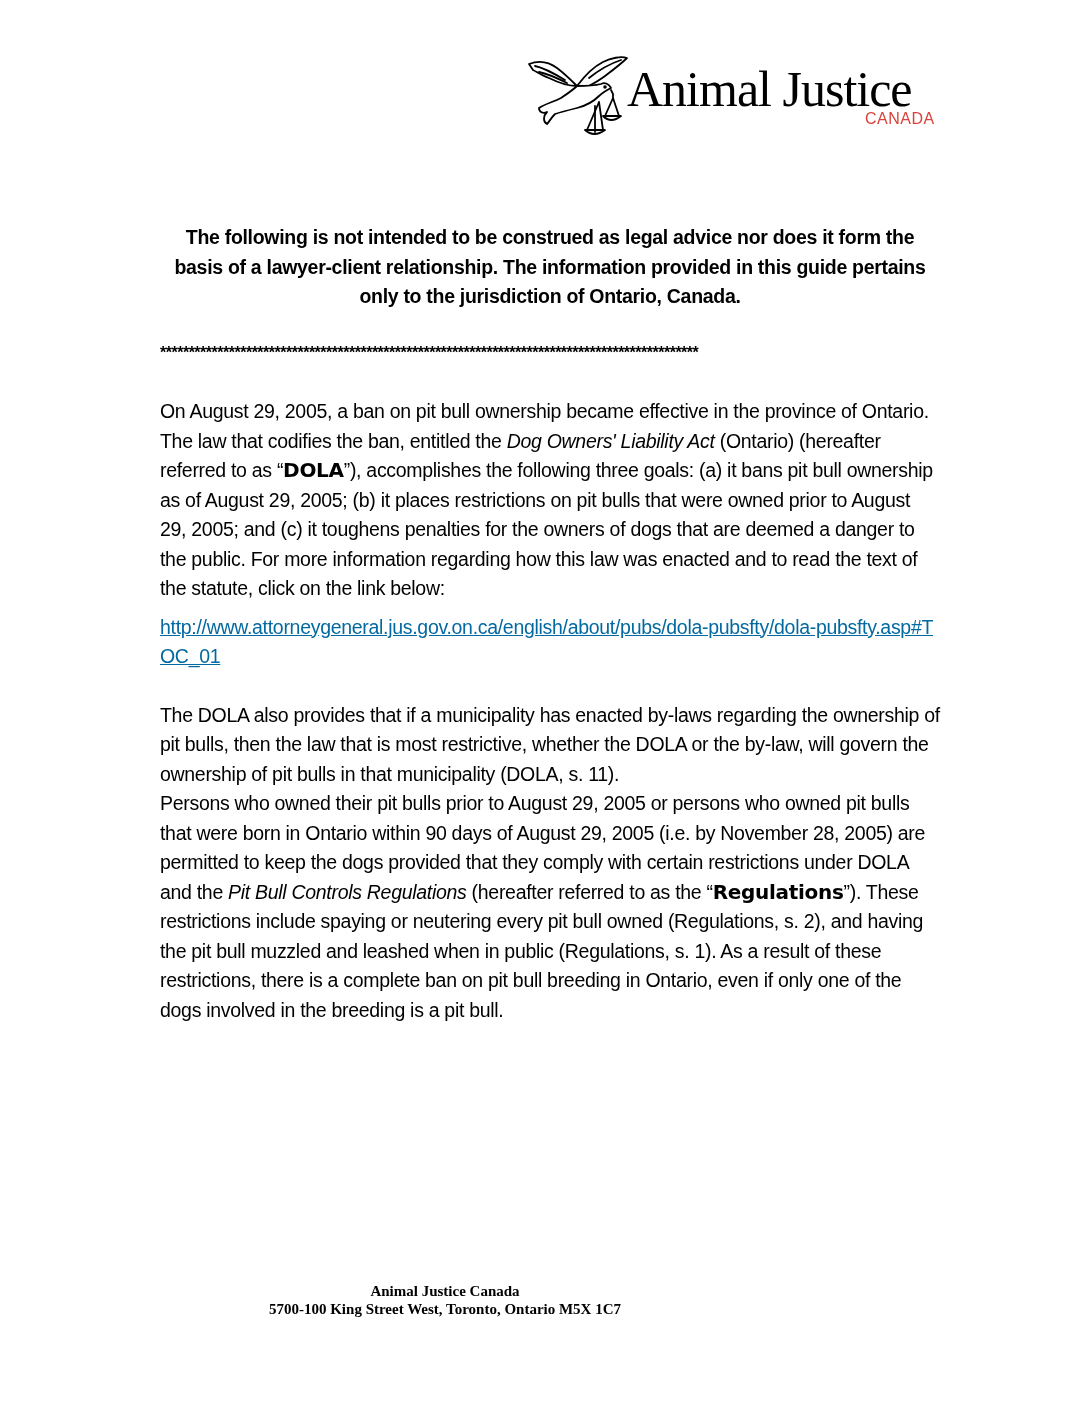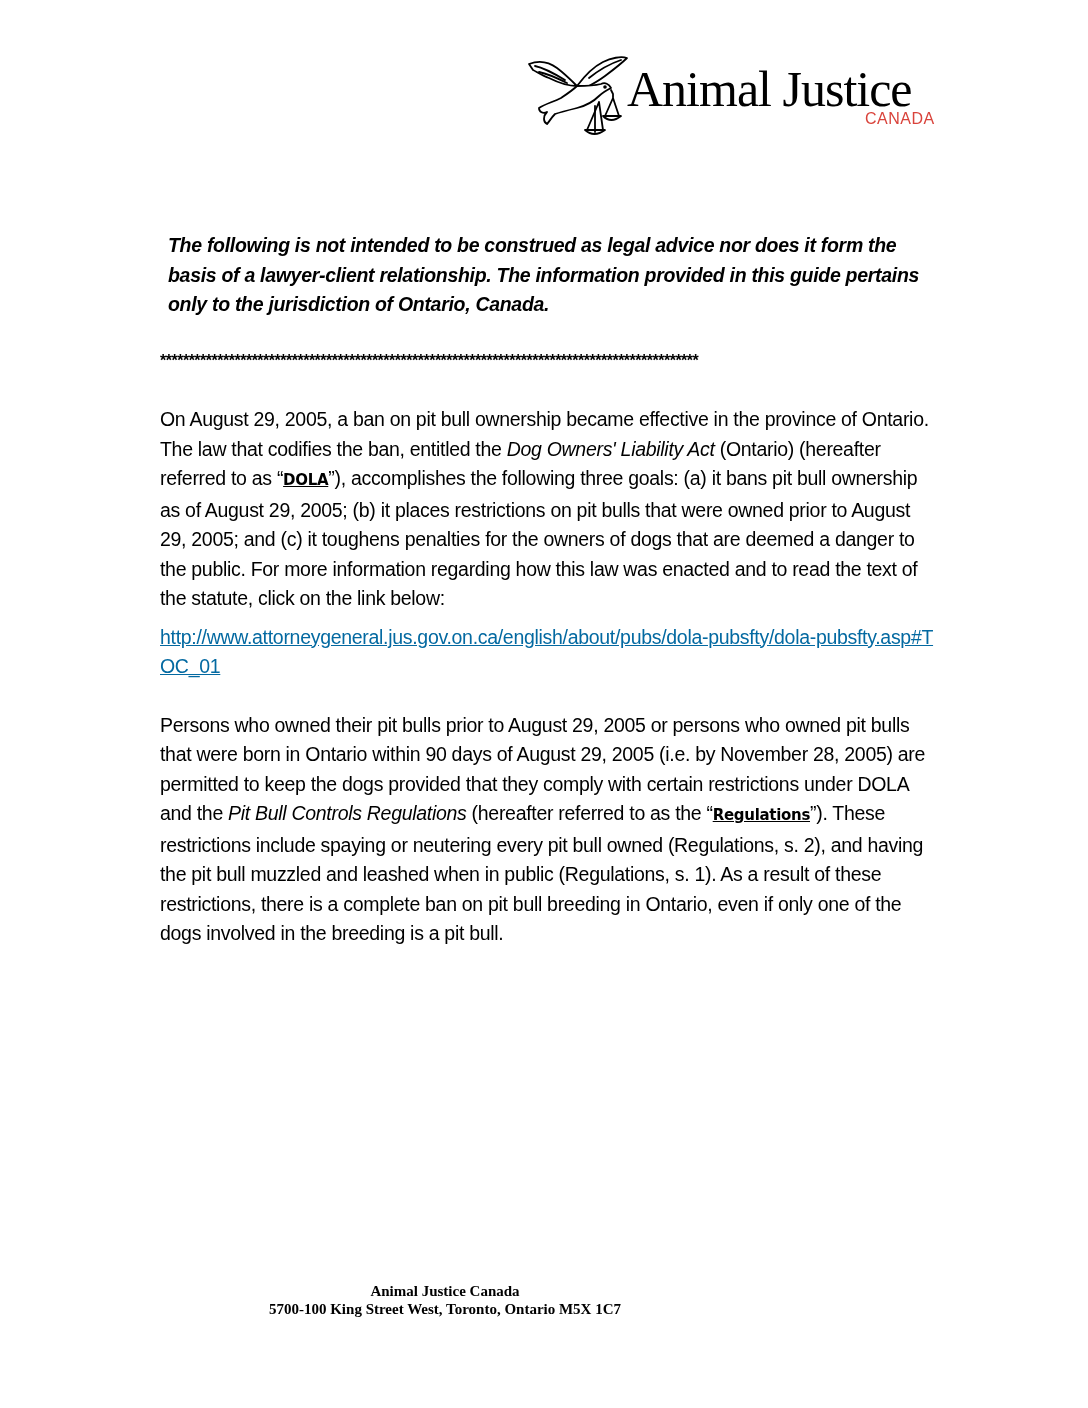--- a/index.html
+++ b/index.html
@@ -2,30 +2,30 @@
 <html><head>
 <meta charset="utf-8">
 <style>
   html, body { margin: 0; padding: 0; background: #ffffff; }
   body { width: 1088px; height: 1408px; position: relative; overflow: hidden; color: #000; }
   .logo { position: absolute; left: 527px; top: 50px; width: 410px; height: 100px; }
   .logo svg.dove { position: absolute; left: 0; top: 2px; width: 110px; height: 100px; }
   .logo .brand { position: absolute; left: 100px; top: 14px; font-family: "Liberation Serif", serif; font-size: 50px; line-height: 50px; letter-spacing: -1px; color: #000; white-space: nowrap; }
   .logo .sub { position: absolute; left: 338px; top: 60px; font-family: "Liberation Sans", sans-serif; font-size: 16px; color: #d9433b; letter-spacing: 0.5px; }
   .content { position: absolute; left: 160px; top: 223px; width: 780px; font-family: "Liberation Sans", sans-serif; font-size: 19.5px; line-height: 29.5px; letter-spacing: -0.3px; }
-  .disclaimer { font-weight: bold; font-style: italic; margin: 8px; }
+  .disclaimer { font-weight: bold; margin: 0; text-align: center; }
   .currency { margin: 29px 0 0 0; }
   .currency b { font-weight: bold; }
   .stars { margin: 26px 0 0 0; font-weight: bold; letter-spacing: -0.5px; white-space: nowrap; overflow: hidden; font-size: 16px; }
   p { margin: 0; }
   .para1 { margin-top: 30px; }
   .link { margin-top: 9px; color: #0369a1; text-decoration: underline; word-break: break-all; }
   .para2 { margin-top: 29px; }
-  .para3 { margin-top: 29px; }
-  .defterm { font-family: "DejaVu Sans", sans-serif; font-weight: bold; font-size: 15px; text-decoration: underline; }
+  .para3 { }
+  .defterm { font-family: "DejaVu Sans", sans-serif; font-weight: bold; font-size: 20px; }
   .footer { position: absolute; left: 0; top: 1282px; width: 890px; text-align: center; font-family: "Liberation Serif", serif; font-weight: bold; font-size: 15px; line-height: 18px; }
 </style>
 </head>
 <body>
 
 <div class="logo">
   <svg class="dove" viewBox="0 0 110 100" fill="none" stroke="#000" stroke-width="1.8" stroke-linejoin="round" stroke-linecap="round">
 
     <path d="M2 12 C 12 8, 22 10, 30 16 C 38 22, 44 28, 50 34 C 40 34, 30 30, 22 26 C 16 24, 10 20, 6 18 Z" fill="#fff"></path>
     <path d="M8 14 C 18 16, 28 22, 38 28 M12 20 C 22 22, 30 26, 40 31"></path>
@@ -47,20 +47,21 @@
 <div class="content">
   <p class="disclaimer">The following is not intended to be construed as legal advice nor does it form the basis of a lawyer-client relationship. The information provided in this guide pertains only to the jurisdiction of Ontario, Canada.</p>
 
 
   <p class="stars">**********************************************************************************************</p>
 
   <p class="para1"><span>On August 29, 2005, a ban on pit bull ownership became effective in the province of Ontario. The law that codifies the ban, entitled the </span><i>Dog Owners' Liability Act</i><span> (Ontario) (hereafter referred to as “</span><span class="defterm">DOLA</span><span>”), accomplishes the following three goals: (a) it bans pit bull ownership as of August 29, 2005; (b) it places restrictions on pit bulls that were owned prior to August 29, 2005; and (c) it toughens penalties for the owners of dogs that are deemed a danger to the public. For more information regarding how this law was enacted and to read the text of the statute, click on the link below:</span></p>
 
   <p class="link">http://www.attorneygeneral.jus.gov.on.ca/english/about/pubs/dola-pubsfty/dola-pubsfty.asp#TOC_01</p>
 
+  <p class="para2">The DOLA also provides that if a municipality has enacted by-laws regarding the ownership of pit bulls, then the law that is most restrictive, whether the DOLA or the by-law, will govern the ownership of pit bulls in that municipality (DOLA, s. 11).</p>
 
   <p class="para3"><span>Persons who owned their pit bulls prior to August 29, 2005 or persons who owned pit bulls that were born in Ontario within 90 days of August 29, 2005 (i.e. by November 28, 2005) are permitted to keep the dogs provided that they comply with certain restrictions under DOLA and the </span><i>Pit Bull Controls Regulations</i><span> (hereafter referred to as the “</span><span class="defterm">Regulations</span><span>”). These restrictions include spaying or neutering every pit bull owned (Regulations, s. 2), and having the pit bull muzzled and leashed when in public (Regulations, s. 1). As a result of these restrictions, there is a complete ban on pit bull breeding in Ontario, even if only one of the dogs involved in the breeding is a pit bull.</span></p>
 </div>
 
 <div class="footer">
   <div>Animal Justice Canada</div>
   <div>5700-100 King Street West, Toronto, Ontario M5X 1C7</div>
 </div>
 
 </body></html>

